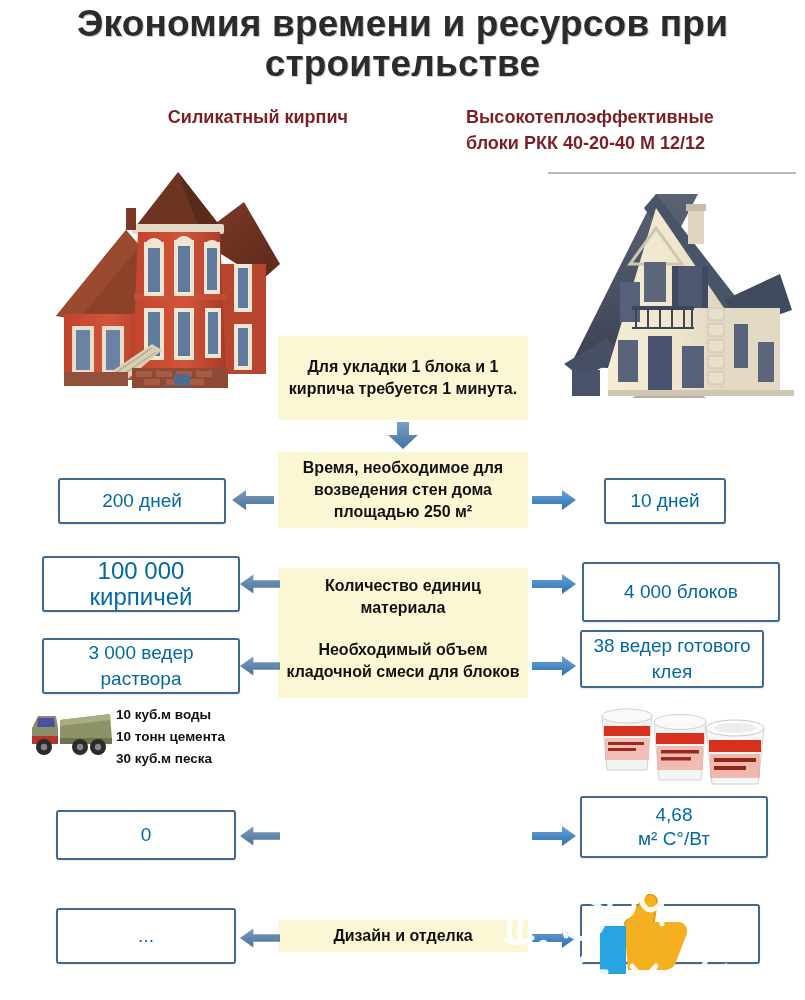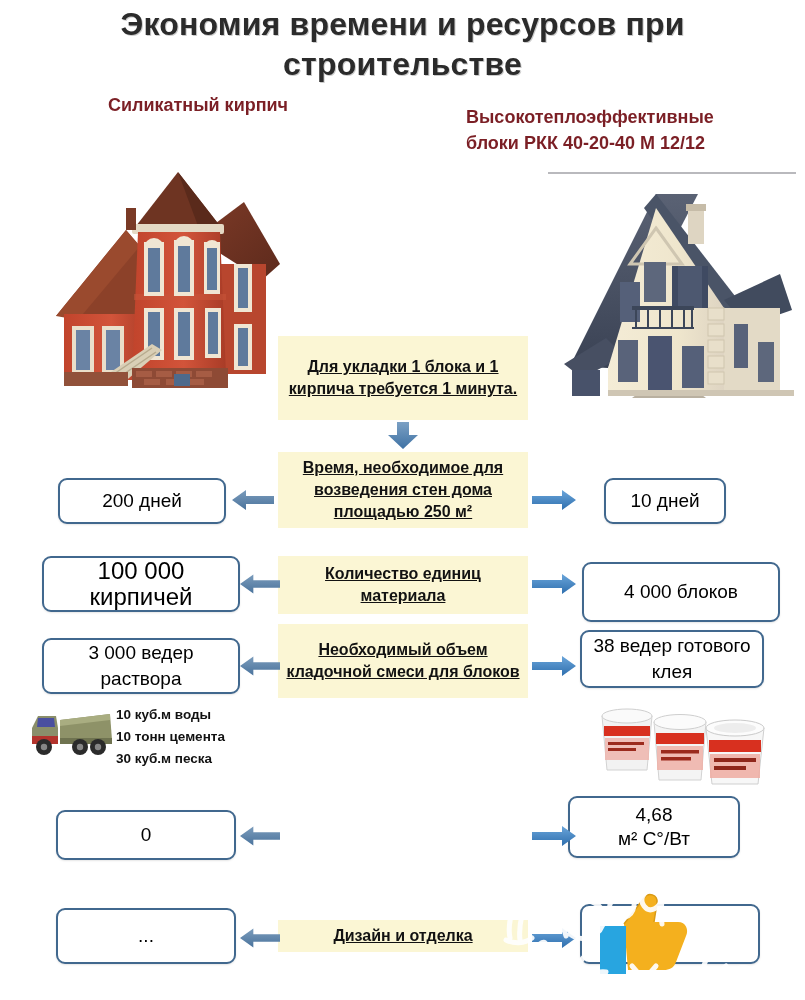--- a/index.html
+++ b/index.html
@@ -9,67 +9,66 @@
     font-family:"Liberation Sans","DejaVu Sans",sans-serif;
     position:relative;overflow:hidden;
     -webkit-font-smoothing:antialiased;
   }
   .canvas{position:relative;width:805px;height:1000px;}
 
   
   .title{
     position:absolute;left:0;top:4px;width:805px;
     text-align:center;
-    font-size:32px;font-weight:bold;
+    font-size:37px;font-weight:bold;
     color:#2b2b2b;
     letter-spacing:.2px;
     line-height:40px;
     text-shadow:1px 1px 0 rgba(160,160,160,.55);
   }
   .title .l2{display:block;}
 
   
   .colhead{
     position:absolute;font-size:18px;font-weight:bold;
     color:#7b1f25;line-height:26px;
   }
-  .colhead.left{left:48px;top:92px;width:300px;text-align:center;}
+  .colhead.left{left:48px;top:104px;width:300px;text-align:right;}
   .colhead.right{left:466px;top:104px;width:330px;text-align:left;}
 
   
   .house{position:absolute;}
   .house svg{display:block;}
   .hr-line{position:absolute;left:548px;top:172px;width:248px;height:2px;background:#b9b9bd;}
 
   
   .obox{
     position:absolute;
     border:2px solid #41688e;
-    border-radius:9px;
+    border-radius:3px;
     background:#ffffff;
     box-sizing:border-box;
     display:flex;align-items:center;justify-content:center;
     text-align:center;
-    color:#000000;
+    color:#0369a1;
     font-size:19px;
     line-height:26px;
     padding:2px 6px;
     box-shadow:0 1px 2px rgba(0,0,0,.10);
   }
   .cbox{
     position:absolute;
     background:#fbf6d4;
     box-sizing:border-box;
     display:flex;align-items:center;justify-content:center;
     text-align:center;
     color:#121212;
     font-size:16px;font-weight:bold;
     line-height:22px;
     padding:3px 8px;
-    text-decoration:underline;
   }
 
   
   .arrow{position:absolute;}
   .arrow svg{display:block;}
 
   
   .truckwrap{position:absolute;left:28px;top:702px;}
   .trucklist{
     position:absolute;left:116px;top:704px;
@@ -314,21 +313,21 @@
       <defs>
           <linearGradient id="rArw" x1="0" y1="0" x2="0" y2="1">
         <stop offset="0" stop-color="#6aa5da"></stop>
             <stop offset="1" stop-color="#2f6fae"></stop>
           </linearGradient>
         </defs>
       <polygon points="44,12 30,2 30,8 0,8 0,16 30,16 30,22" fill="url(#rArw)"></polygon>
     </svg>
   </div>
 
-  <div class="cbox" style="left:278px;top:556px;width:250px;height:58px;">
+  <div class="cbox" style="left:278px;top:568px;width:250px;height:58px;">
     <span>Количество единиц материала</span>
   </div>
   <div class="obox" style="left:42px;top:556px;width:198px;height:56px;font-size:24px;">
     <span>100 000 кирпичей</span>
   </div>
   <div class="obox" style="left:582px;top:562px;width:198px;height:60px;">
     <span>4 000 блоков</span>
   </div>
   <div class="arrow" style="left:240px;top:572px;">
     <svg width="40" height="24" viewBox="0 0 42 24">
@@ -417,21 +416,21 @@
           <rect x="14" y="48" width="42" height="4" fill="#8f261a"></rect>
           <rect x="14" y="56" width="32" height="4" fill="#8f261a"></rect>
         </g>
       </g>
     </svg>
   </div>
 
   <div class="obox" style="left:56px;top:810px;width:180px;height:50px;">
     <span>0</span>
   </div>
-  <div class="obox" style="left:568px;top:796px;width:172px;height:62px;flex-direction:column;line-height:24px;">
+  <div class="obox" style="left:580px;top:796px;width:188px;height:62px;flex-direction:column;line-height:24px;">
     <span>4,68</span>
     <span>м² С°/Вт</span>
   </div>
   <div class="arrow" style="left:240px;top:824px;">
     <svg width="40" height="24" viewBox="0 0 42 24">
         <polygon points="0,12 14,2 14,8 42,8 42,16 14,16 14,22" fill="url(#lArw)"></polygon>
       </svg>
   </div>
   <div class="arrow" style="left:532px;top:824px;">
     <svg width="44" height="24" viewBox="0 0 44 24">

